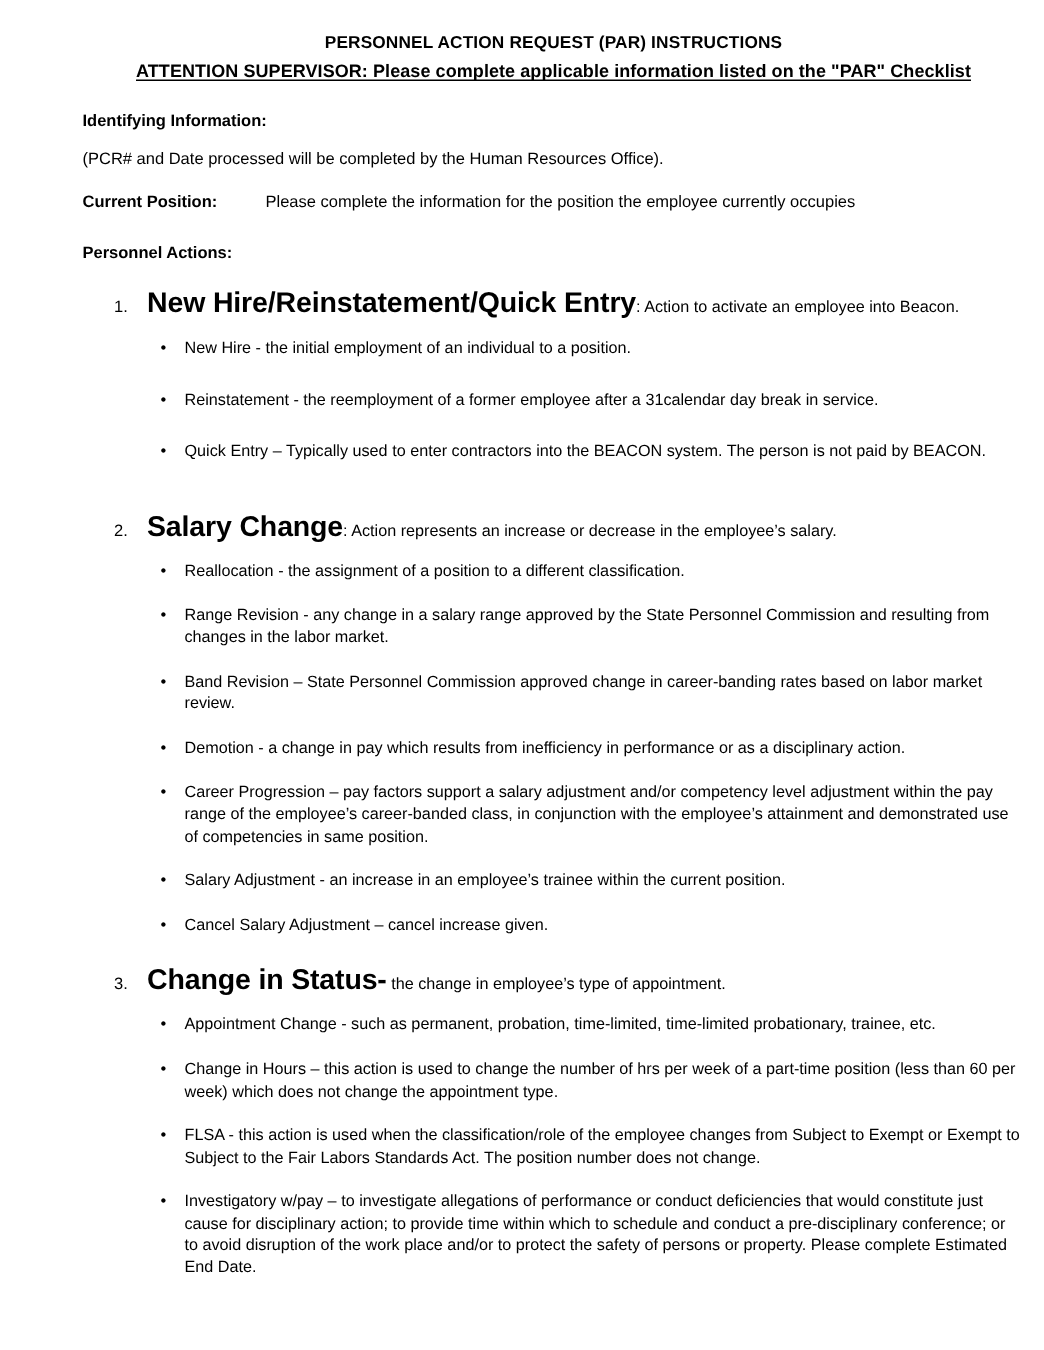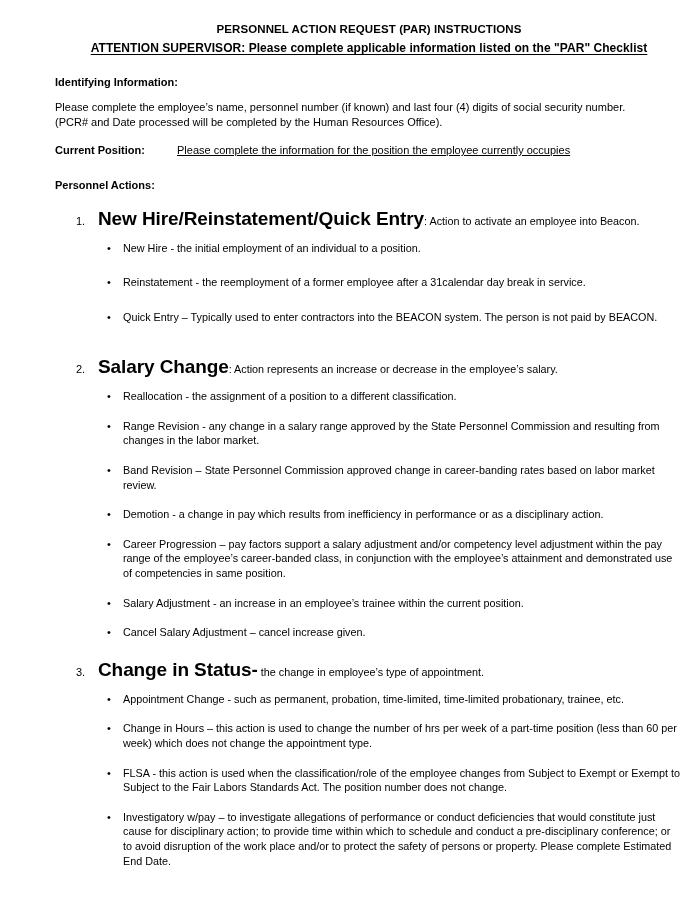--- a/index.html
+++ b/index.html
@@ -91,21 +91,20 @@
     flex: 0 0 122px;
     font-size: 11px;
     font-weight: bold;
     line-height: 14.5px;
   }
   .defrow .dd {
     flex: 1 1 auto;
     font-size: 11px;
     line-height: 14.5px;
     padding-right: 8px;
-    text-decoration: underline;
   }
 
   
   .actions {
     margin-top: 18px;
   }
   .action {
     margin-top: 26px;
   }
   .action:first-child {
@@ -177,21 +176,20 @@
     <div class="doc-subtitle-wrap">
       <span class="doc-subtitle">ATTENTION  SUPERVISOR:  Please complete applicable information listed on the "PAR" Checklist</span>
     </div>
   </div>
 
   <div class="body-region">
 
     <div class="section-label">Identifying Information:</div>
 
     <div class="para">
-      <span class="line">Please complete the employee’s name, personnel number (if known) and last four (4) digits of social security number.</span>
       <span class="line">(PCR# and Date processed will be completed by the Human Resources Office).</span>
     </div>
 
     <div class="deflist">
       <div class="defrow">
         <div class="dt">Current Position:</div>
         <div class="dd">Please complete the information for the position the employee currently occupies</div>
       </div>
     </div>
 

